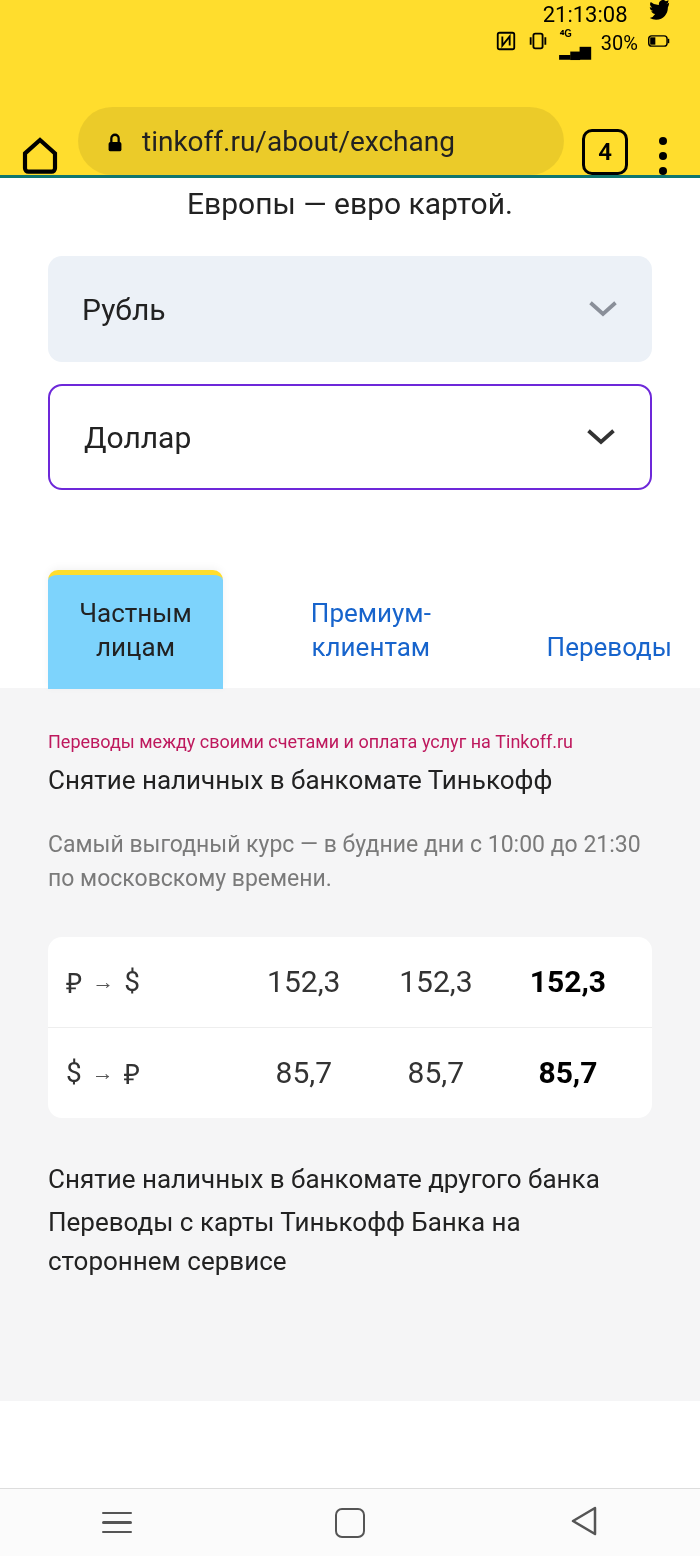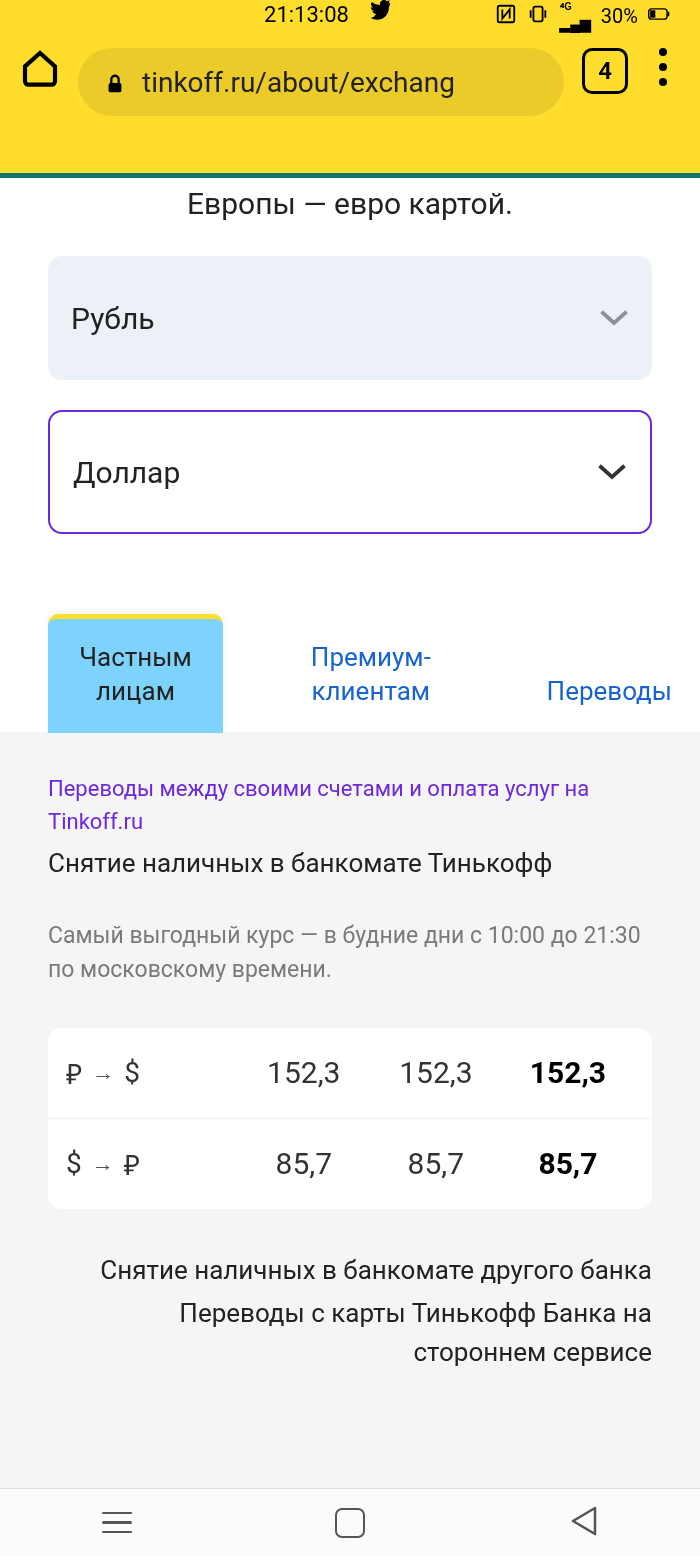--- a/index.html
+++ b/index.html
@@ -8,37 +8,38 @@
     height: 1556px;
     font-family: -apple-system, BlinkMacSystemFont, "Segoe UI", Roboto, Arial, sans-serif;
     background: #fff;
     overflow: hidden;
     position: relative;
   }
   .status-bar {
     height: 48px;
     background: #ffdd2d;
     display: flex;
-    align-items: flex-start;
+    align-items: flex-end;
     padding: 0 30px;
     font-size: 22px;
     color: #000;
+    flex-direction: column;
   }
   .status-center { flex: 1; text-align: center; padding-left: 130px;}
   .status-right { display: flex; align-items: center; gap: 10px; font-size: 20px; }
   .status-right svg { width: 22px; height: 22px; }
   .twitter-icon { margin-left: 15px; }
   .browser-bar {
     background: #ffdd2d;
     height: 130px;
     display: flex;
-    align-items: flex-start;
+    align-items: flex-end;
     padding: 0 20px;
     gap: 18px;
-    border-bottom: 5px solid #0f766e;
+    border-bottom: 3px solid #0f766e;
   }
   .home-icon { width: 40px; height: 40px; flex-shrink:0; }
   .url-pill {
     flex: 1;
     background: rgba(0,0,0,0.08);
     border-radius: 40px;
     height: 68px;
     display: flex;
     align-items: center;
     padding: 0 26px;
@@ -57,26 +58,26 @@
     font-size: 24px; font-weight: 600;
     flex-shrink:0;
   }
   .more-dots { width: 34px; display:flex; flex-direction:column; align-items:center; gap:7px; flex-shrink:0;}
   .more-dots span { width: 8px; height: 8px; background:#000; border-radius:50%; }
 
   .page-content { background: #fff; padding: 0 0 0 0; }
   .subtitle { font-size: 30px; color: #222; text-align: center; padding: 8px 40px 35px 40px; }
 
   .select-box {
-    margin: 0 48px 30px 48px;
-    height: 124px;
+    margin: 0 48px 22px 48px;
+    height: 106px;
     border-radius: 14px;
     display: flex;
     align-items: center;
-    padding: 0 23px;
+    padding: 0 34px;
     font-size: 30px;
     color: #222;
     justify-content: space-between;
   }
   .select-ruble { background: #ecf1f7; }
   .select-dollar { background: #fff; border: 2px solid #6d28d9; }
   .chev { width: 30px; height: 18px; }
 
   .tabs-wrap { margin-top: 80px; }
   .tabs {
@@ -97,22 +98,22 @@
     z-index: 2;
   }
   .tab.link { color: #1764cc; }
 
   .gray-section {
     background: #f5f5f6;
     padding: 40px 48px 120px 48px;
     position: relative;
     top: -1px;
   }
-  .desc { font-size: 22px; color: #6d28d9; line-height: 1.5; margin-bottom: 6px; }
-  .desc2 { font-size: 26px; color: #222; line-height: 1.5; margin-bottom: 36px; }
+  .desc { font-size: 18px; color: #be185d; line-height: 1.5; margin-bottom: 6px; }
+  .desc2 { font-size: 26px; color: #222; line-height: 1.5; margin-bottom: 28px; }
   .fine { font-size: 23px; color: #7a7a7a; line-height: 1.5; margin-bottom: 40px; }
   .plan-icon { width:36px; height:36px; border-radius:50%; position:relative; margin: 0 auto 8px auto; }
   .plan-blue { background: radial-gradient(circle, #0a2a5e 0 24%, #3b6fd6 26% 100%); }
   .plan-green { background: radial-gradient(circle, #0a2a5e 0 24%, #a4d935 26% 100%); }
 
   .rates-table { background: #fff; border-radius: 14px; overflow:hidden; }
   .rates-head, .rates-row {
     display: grid;
     grid-template-columns: 1.3fr 1fr 1fr 1fr;
     align-items: center;
@@ -123,21 +124,21 @@
   .rates-head .plan-col { display:flex; flex-direction:column; align-items:center; }
   .rates-head .plan-col span { text-decoration: underline; }
   .rates-row { font-size: 30px; border-bottom: 1px solid #eee; padding: 26px 18px;}
   .rates-row:last-child { border-bottom:none; }
   .rates-row .label { color:#333; font-size:28px; display:flex; align-items:center; gap:10px;}
   .rates-row .val { text-align:center; color:#333; }
   .rates-row .val.bold { font-weight:700; color:#000;}
   .ruble { font-family: Arial; }
   .arrow { font-size:22px; color:#555;}
 
-  .after-desc { margin-top: 42px; font-size:26px; color:#222; line-height:1.5;text-align:right; }
+  .after-desc { margin-top: 42px; font-size:26px; color:#222; line-height:1.5; }
 
   .nav-bar {
     position: absolute;
     bottom: 0; left: 0; right: 0;
     height: 68px;
     border-top: 1px solid #ddd;
     background: #fbfbfb;
     display: flex;
     justify-content: space-around;
     align-items: center;

